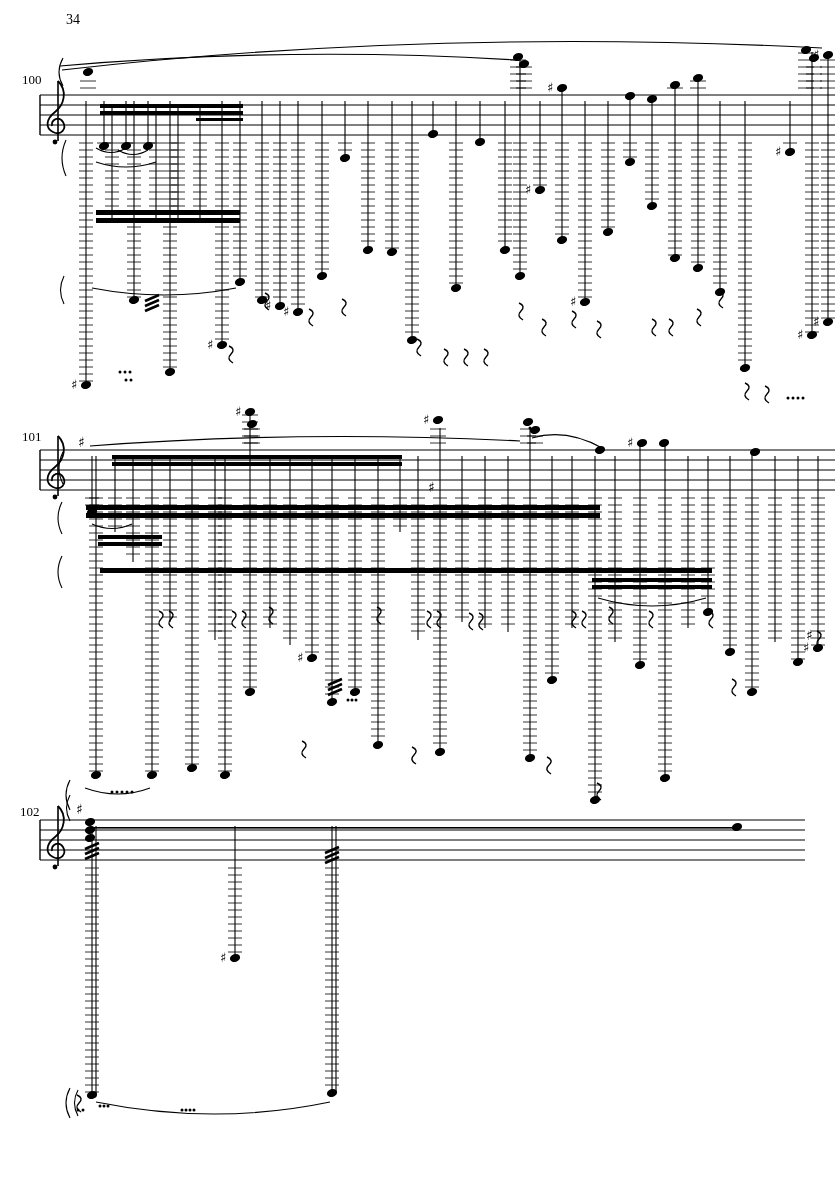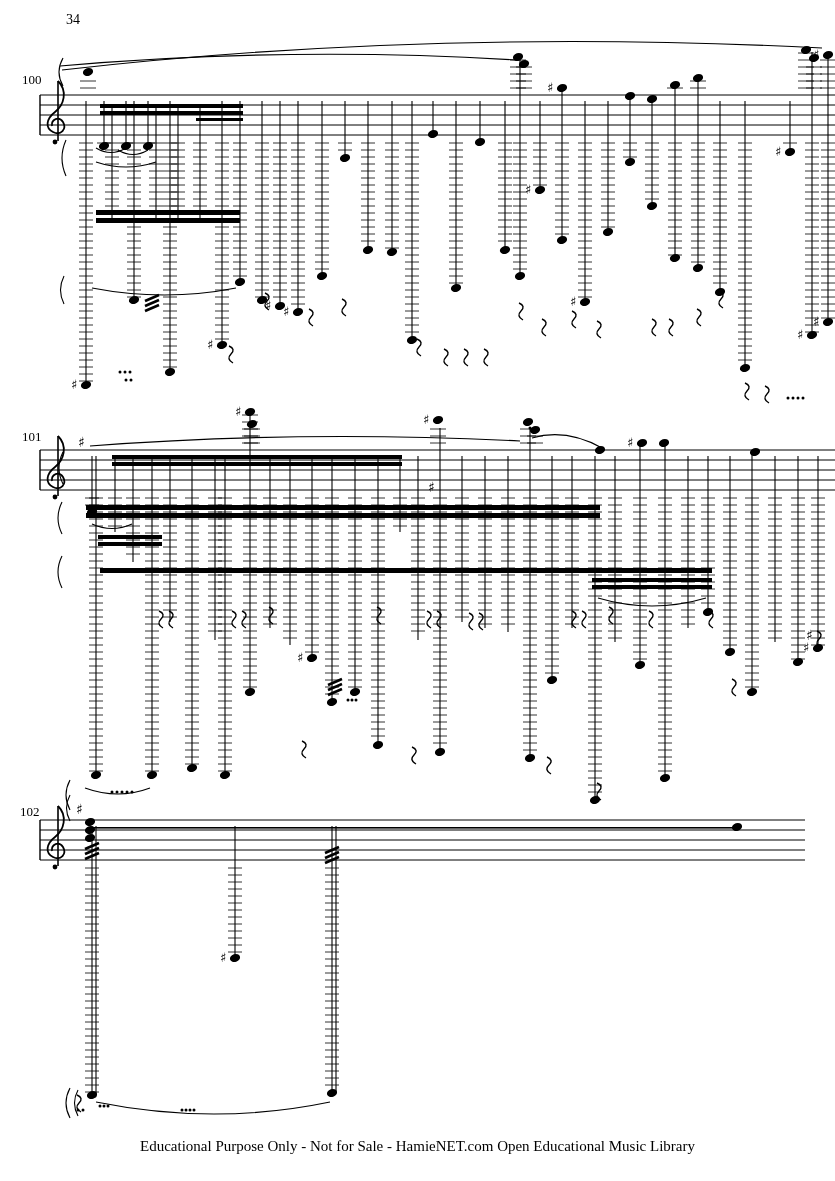--- a/index.html
+++ b/index.html
@@ -1971,14 +1971,13 @@
       <circle cx="100" cy="1106" r="1.5" fill="#000000"></circle>
       <circle cx="104" cy="1106" r="1.5" fill="#000000"></circle>
       <circle cx="108" cy="1106" r="1.5" fill="#000000"></circle>
       <circle cx="182" cy="1110" r="1.5" fill="#000000"></circle>
       <circle cx="186" cy="1110" r="1.5" fill="#000000"></circle>
       <circle cx="190" cy="1110" r="1.5" fill="#000000"></circle>
       <circle cx="194" cy="1110" r="1.5" fill="#000000"></circle>
       <circle cx="95" cy="1096" r="1.5" fill="#000000"></circle>
     </svg>
 
-  <div class="footer">Educational Purpose Only - Not for Sale - HamieNET.com Open Educational Music Library</div>
 </div>
 
 </body></html>

